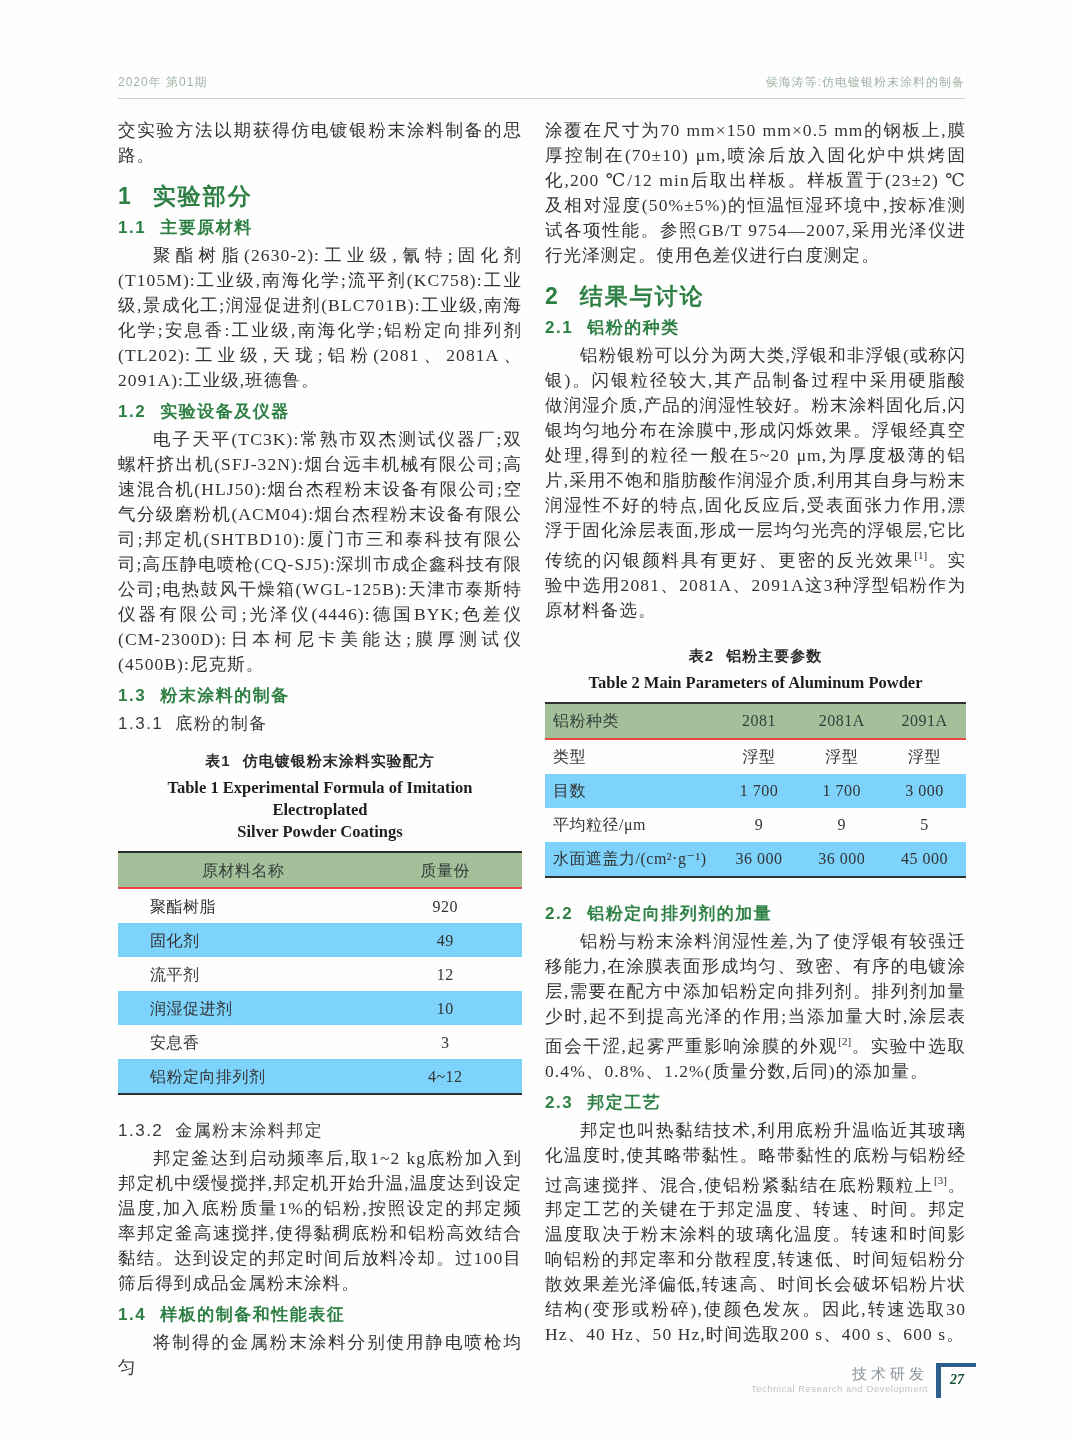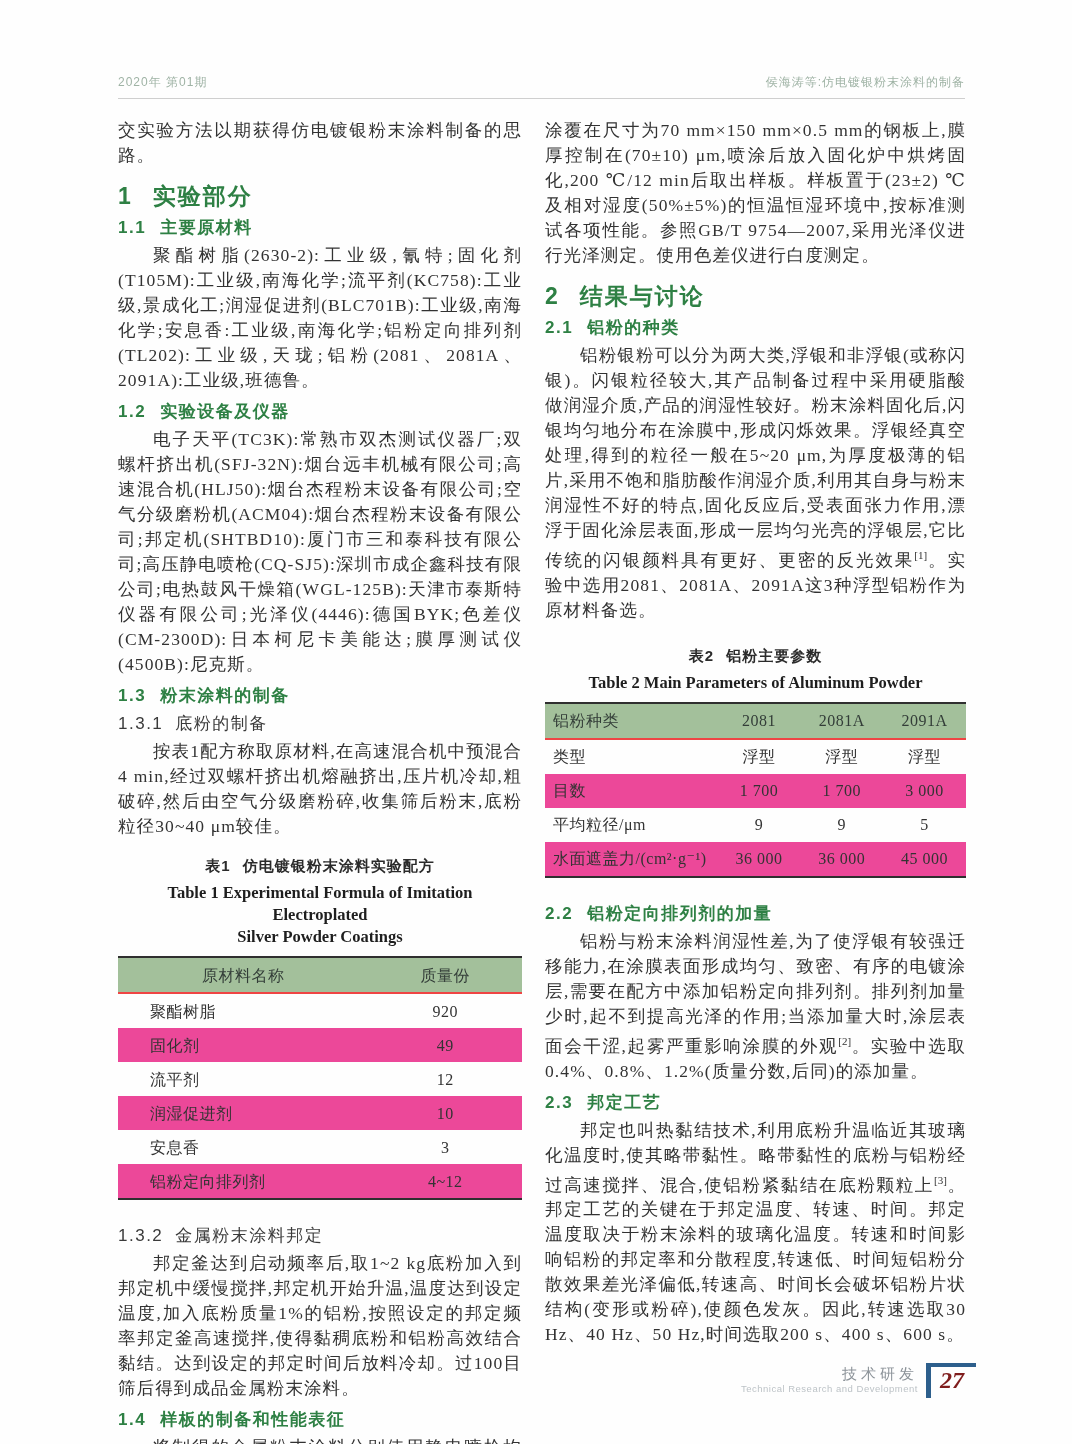--- a/index.html
+++ b/index.html
@@ -37,38 +37,38 @@
   .cap-zh{font-family:"Liberation Sans","DejaVu Sans",sans-serif;font-weight:bold;font-size:15px;
           color:#2b2b2b;text-align:center;margin:14px 0 4px 0;letter-spacing:1px;text-indent:0;}
   .cap-zh .gap{margin-right:12px;}
   .cap-en{font-family:"Liberation Serif","DejaVu Serif",serif;font-weight:bold;font-size:16.5px;
           line-height:22px;color:#1e1e1e;text-align:center;margin:0 0 8px 0;letter-spacing:0;text-indent:0;}
   
   table{width:100%;border-collapse:collapse;font-size:16px;letter-spacing:0.5px;
         border-top:2px solid #2f2f2f;border-bottom:2px solid #2f2f2f;}
   th,td{font-weight:normal;padding:4px 4px;height:26px;color:#333;}
   thead th{background:#a3c09b;border-bottom:2px solid #ef4444;color:#333d38;}
-  tr.alt td{background:#ec4899;}
+  tr.alt td{background:#7dd3fc;}
   .t1 th:first-child{width:62%;text-align:center;}
   .t1 th:last-child{text-align:center;}
   .t1 td:first-child{text-align:left;padding-left:32px;}
   .t1 td:last-child{text-align:center;}
   .t2 th:first-child{width:41%;text-align:left;padding-left:8px;}
   .t2 th{text-align:center;}
   .t2 td:first-child{text-align:left;padding-left:8px;}
   .t2 td{text-align:center;}
   .after-table{margin-top:26px;}
   
   .page-footer{position:absolute;right:96px;bottom:46px;display:flex;align-items:center;}
   .footer-text{text-align:right;margin-right:8px;font-family:"Liberation Sans","DejaVu Sans",sans-serif;}
   .footer-zh{font-size:15px;color:#8b9298;letter-spacing:4px;line-height:16px;}
   .footer-en{font-size:9.5px;color:#bdc3c7;letter-spacing:0.5px;line-height:13px;}
   .page-badge{border-top:4px solid #2d5f8c;border-left:5px solid #2d5f8c;padding:1px 12px 6px 9px;}
   .page-num{font-family:"Liberation Serif","DejaVu Serif",serif;font-style:italic;font-weight:bold;
-            font-size:24px;color:#7f1d1d;line-height:24px;}
+            font-size:14px;color:#14532d;line-height:24px;}
 </style>
 </head>
 <body>
 
 <div class="page-header">
   <span>2020年 第01期</span>
   <span>侯海涛等:仿电镀银粉末涂料的制备</span>
 </div>
 
 <div class="col col-left">
@@ -87,21 +87,20 @@
     <span class="num">1.2</span><span>实验设备及仪器</span>
   </div>
   <p class="para">电子天平(TC3K):常熟市双杰测试仪器厂;双螺杆挤出机(SFJ-32N):烟台远丰机械有限公司;高速混合机(HLJ50):烟台杰程粉末设备有限公司;空气分级磨粉机(ACM04):烟台杰程粉末设备有限公司;邦定机(SHTBD10):厦门市三和泰科技有限公司;高压静电喷枪(CQ-SJ5):深圳市成企鑫科技有限公司;电热鼓风干燥箱(WGL-125B):天津市泰斯特仪器有限公司;光泽仪(4446):德国BYK;色差仪(CM-2300D):日本柯尼卡美能达;膜厚测试仪(4500B):尼克斯。</p>
 
   <div class="h2">
     <span class="num">1.3</span><span>粉末涂料的制备</span>
   </div>
   <div class="h3">
     <span class="num">1.3.1</span><span>底粉的制备</span>
   </div>
-  <p class="para">按表1配方称取原材料,在高速混合机中预混合4 min,经过双螺杆挤出机熔融挤出,压片机冷却,粗破碎,然后由空气分级磨粉碎,收集筛后粉末,底粉粒径30~40 μm较佳。</p>
 
   <p class="cap-zh">
     <span class="gap">表1</span><span>仿电镀银粉末涂料实验配方</span>
   </p>
   <p class="cap-en">
     <span>Table 1  Experimental Formula of Imitation Electroplated</span><br>
     <span>Silver Powder Coatings</span>
   </p>
 
   <table class="t1">

